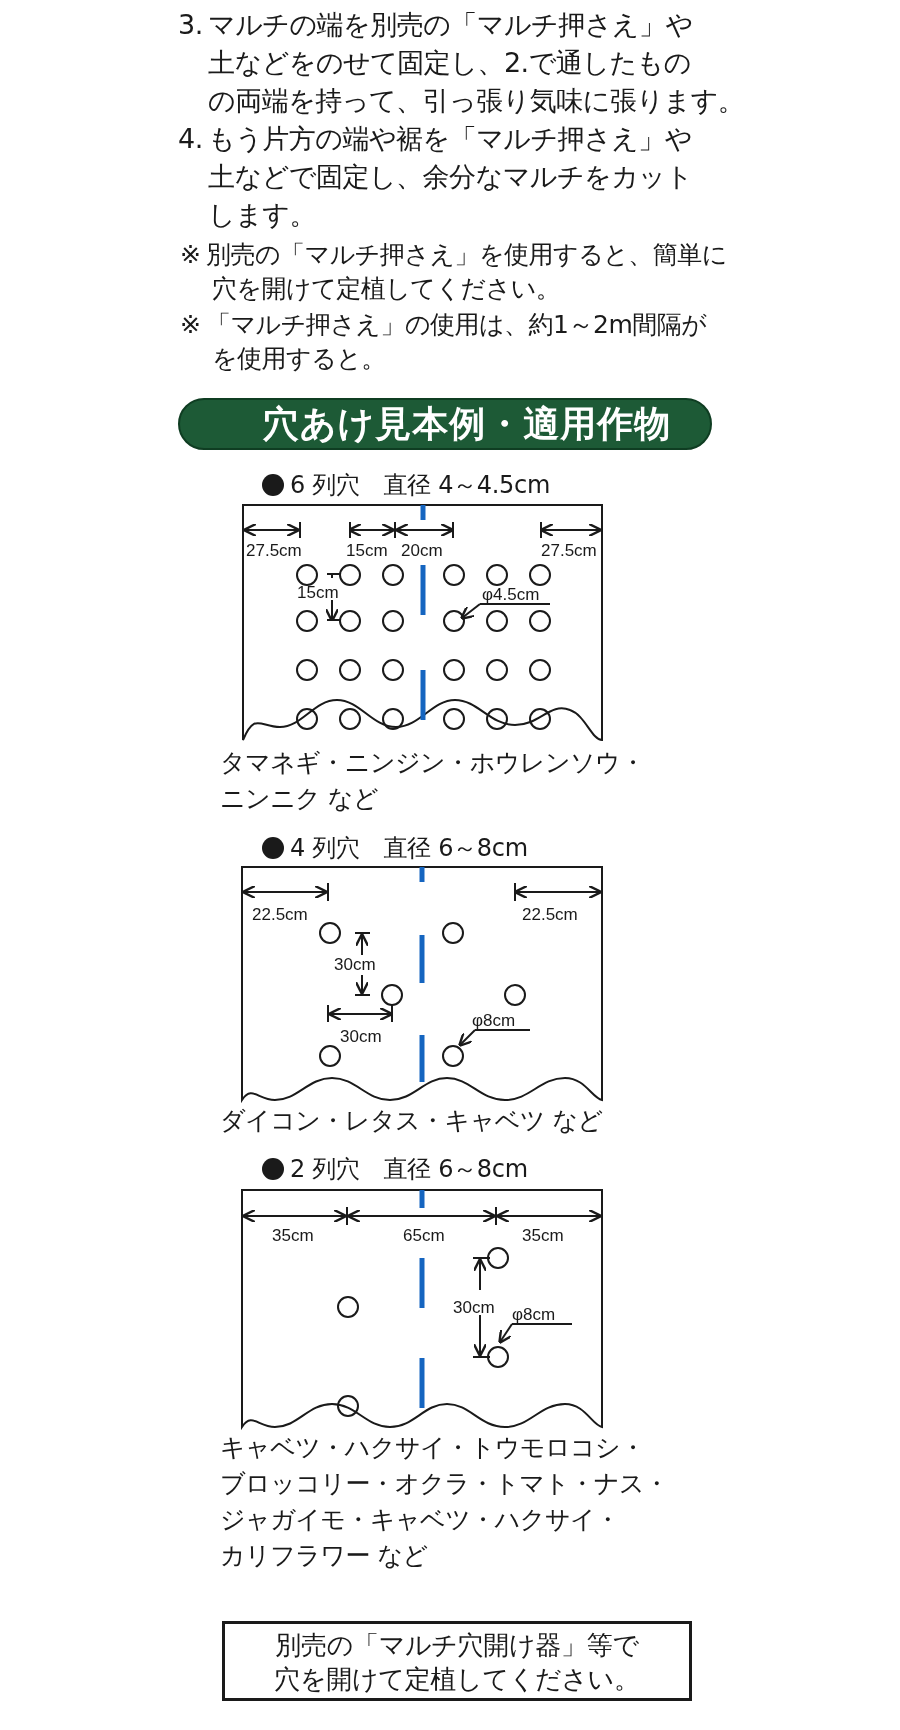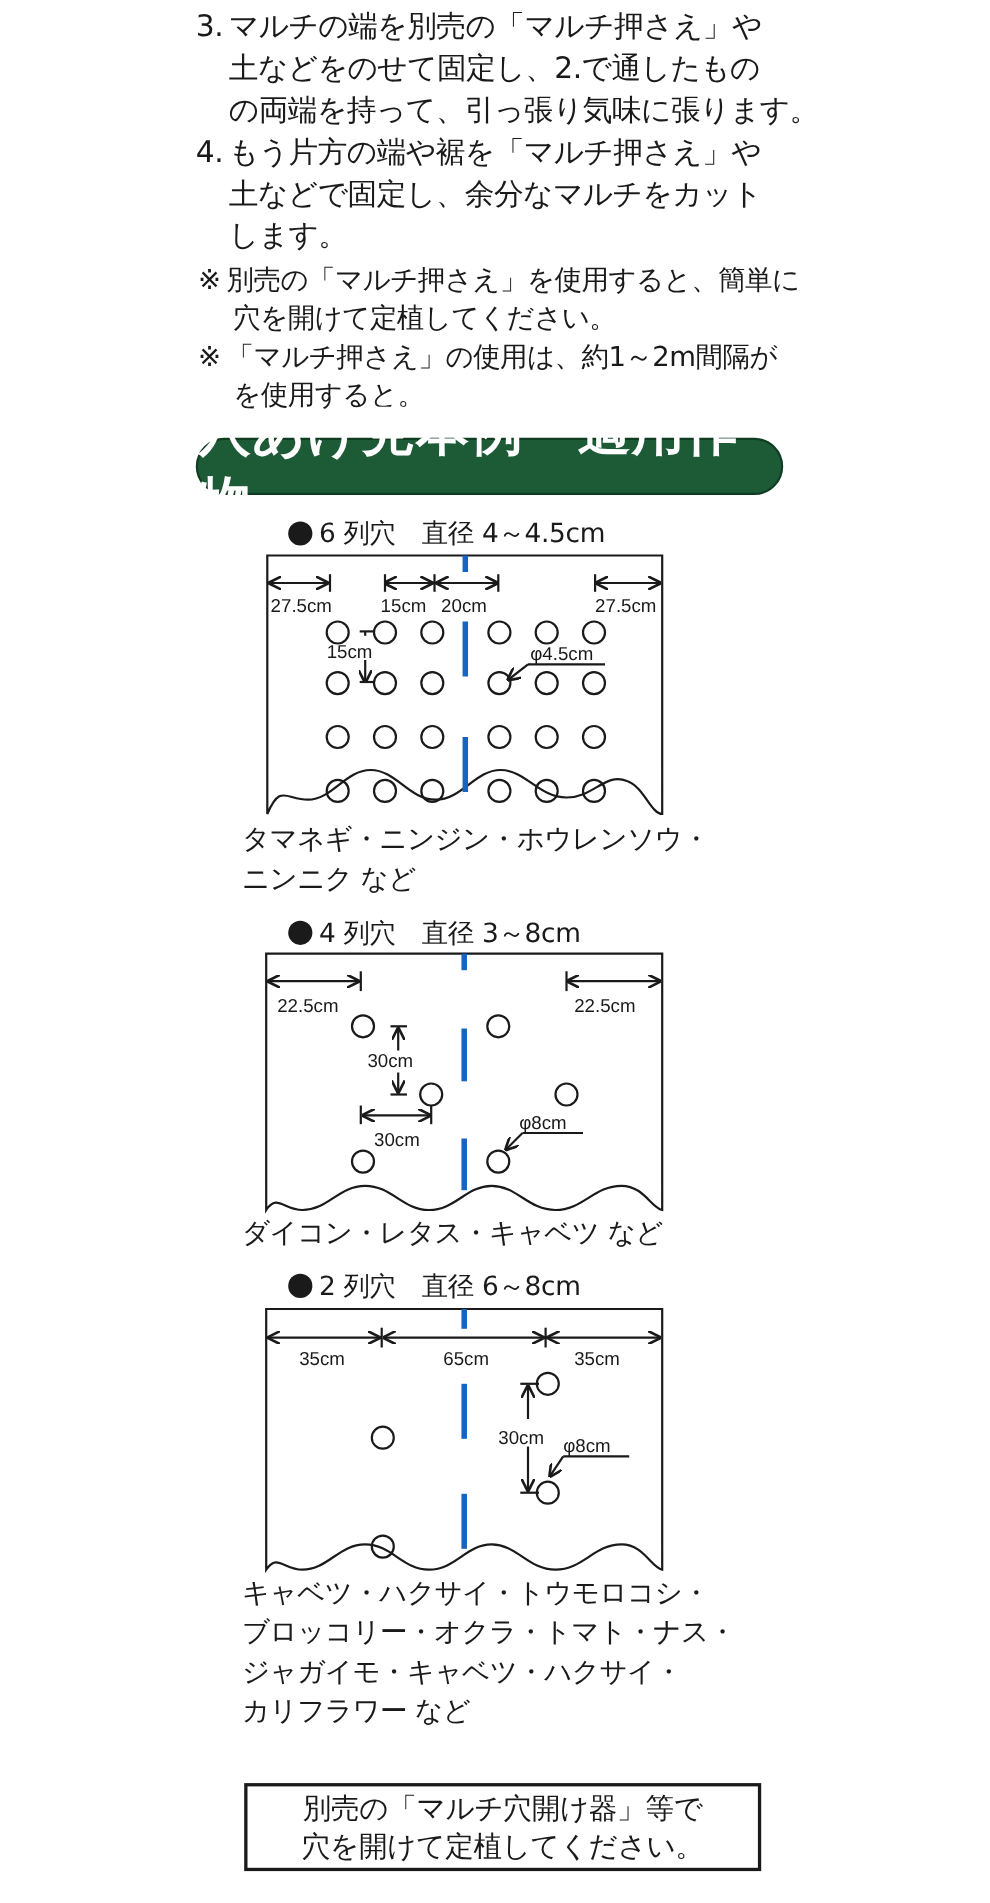--- a/index.html
+++ b/index.html
@@ -4,21 +4,21 @@
 <style>
   html, body { margin: 0; padding: 0; background: #ffffff; }
   body { width: 900px; height: 1730px; position: relative; overflow: hidden;
          font-family: "DejaVu Sans", "Liberation Sans", sans-serif; color: #1a1a1a; }
   .abs { position: absolute; }
   .step { font-size: 27px; line-height: 38px; letter-spacing: -0.5px; white-space: nowrap; }
   .note { font-size: 25px; line-height: 34px; letter-spacing: -0.5px; white-space: nowrap; }
   .banner { left: 178px; top: 398px; width: 534px; height: 52px; background: #1d5a36;
             border-radius: 26px; border: 2px solid #0f3d22; box-sizing: border-box;
             display: flex; align-items: center; justify-content: center; }
-  .banner span { color: #ffffff; font-weight: bold; font-size: 48px; letter-spacing: 1px; }
+  .banner span { color: #ffffff; font-weight: bold; font-size: 36px; letter-spacing: 1px; margin-left: 44px; }
   .diag-title { font-size: 24px; line-height: 28px; white-space: nowrap; letter-spacing: -0.3px; }
   .diag-title .dot { display: inline-block; width: 22px; height: 22px; border-radius: 50%;
                      background: #1a1a1a; vertical-align: -3px; margin-right: 6px; }
   .crops { font-size: 25px; line-height: 36px; white-space: nowrap; letter-spacing: -0.5px; }
   .notice-box { left: 222px; top: 1621px; width: 470px; height: 80px; border: 3px solid #1a1a1a;
                 box-sizing: border-box; font-size: 26px; line-height: 34px; text-align: center;
                 padding-top: 4px; white-space: nowrap; letter-spacing: -0.3px; }
   svg text { font-family: "Liberation Sans", "DejaVu Sans", sans-serif; fill: #1a1a1a; }
 </style>
 </head>
@@ -42,21 +42,21 @@
 <div class="abs note" style="left:212px; top:342px;">を使用すると。</div>
 
 <div class="abs banner">
   <span>穴あけ見本例・適用作物</span>
 </div>
 
 <div class="abs diag-title" style="left:262px; top:471px;">
   <span class="dot"></span><span>6 列穴　直径 4～4.5cm</span>
 </div>
 <div class="abs diag-title" style="left:262px; top:834px;">
-  <span class="dot"></span><span>4 列穴　直径 3～8cm</span>
+  <span class="dot"></span><span>4 列穴　直径 6～8cm</span>
 </div>
 <div class="abs diag-title" style="left:262px; top:1155px;">
   <span class="dot"></span><span>2 列穴　直径 6～8cm</span>
 </div>
 
 <svg class="abs" style="left:0; top:0;" width="900" height="1730">
   <defs>
     <marker id="arr" viewBox="0 0 10 10" refX="9" refY="5" markerWidth="6" markerHeight="6" orient="auto-start-reverse">
       <path d="M0,0 L10,5 L0,10" fill="none" stroke="#1a1a1a" stroke-width="2"></path>
     </marker>

